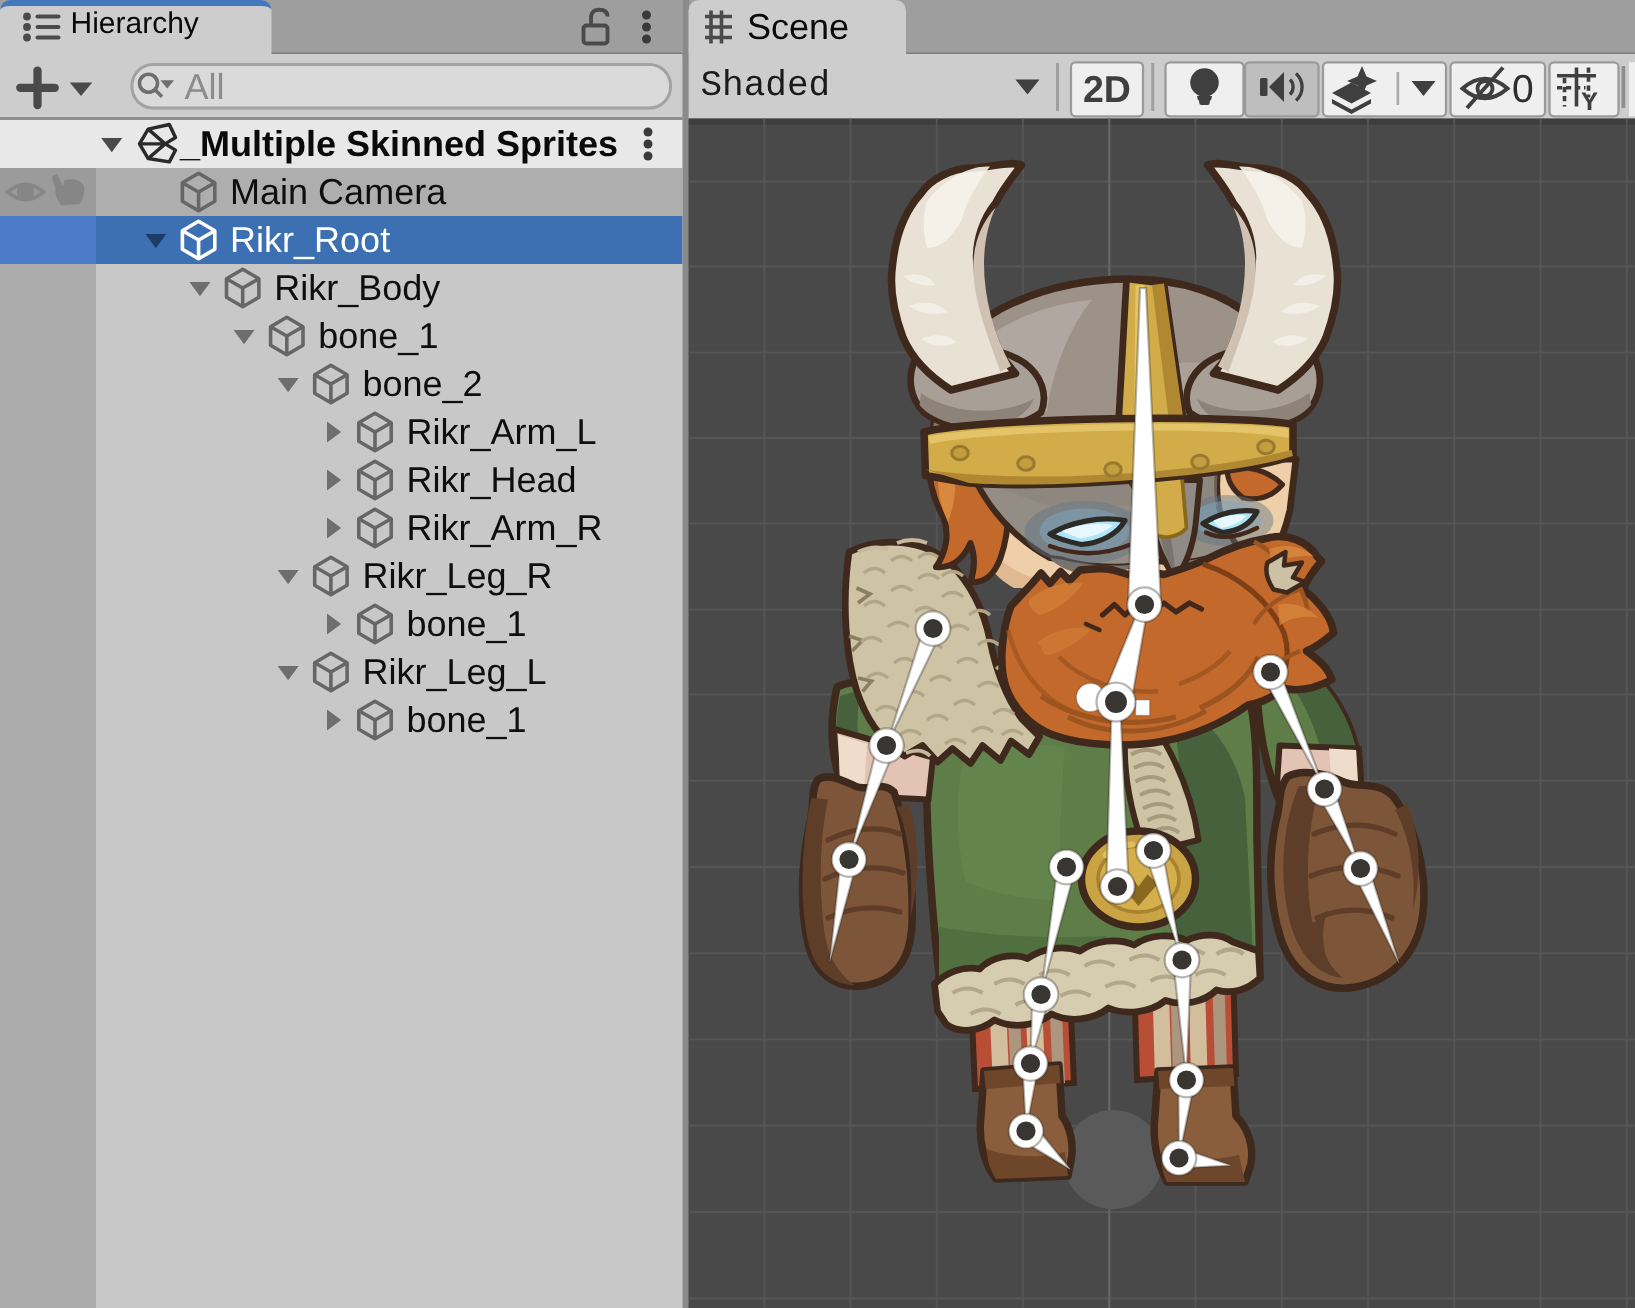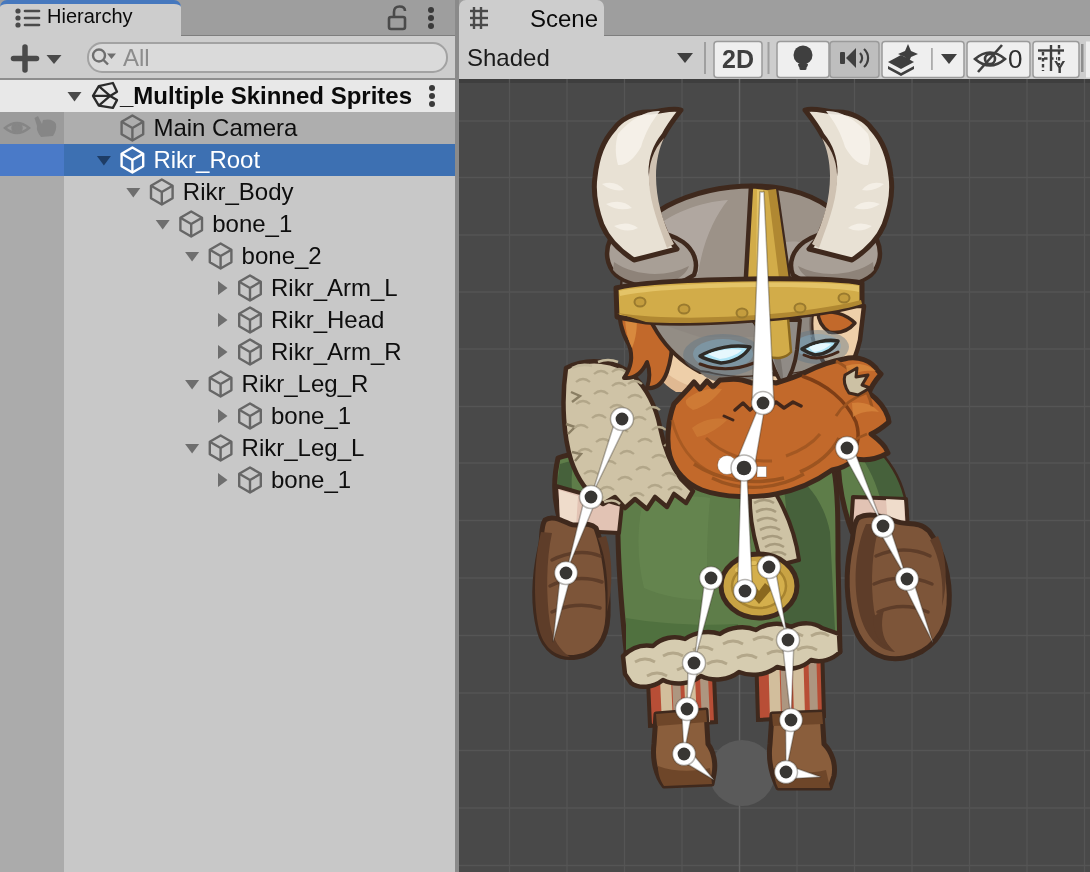--- a/index.html
+++ b/index.html
@@ -7,28 +7,28 @@
   body { position:relative; background:#C8C8C8; }
   .abs { position:absolute; }
   #left { left:0; top:0; width:455px; height:872px; background:#C8C8C8; }
   #ltabbar { left:0; top:0; width:455px; height:36px; background:#9E9E9E; }
   #ltab { left:0; top:0; width:181px; height:36px; background:#CDCDCD; border-top:4px solid #4678BE; border-radius:7px 7px 0 0; }
   #ltabline { left:181px; top:35px; width:274px; height:3px; background:#7E7E7E; }
   #ltoolbar { left:0; top:36px; width:455px; height:44px; background:#CDCDCD; border-bottom:2px solid #8E8E8E; }
   #gutter { left:0; top:80px; width:64px; height:792px; background:#ABABAB; }
   #searchbox { left:87px; top:42px; width:361px; height:31px; background:#DADADA; border:2px solid #A2A2A2; border-radius:15px; }
   #hiertitle { left:47px; top:5px; font-size:20px; color:#0A0A0A; }
-  #scenetitle { left:498px; top:5px; font-size:24px; color:#0A0A0A;margin-left:32px; }
+  #scenetitle { left:498px; top:5px; font-size:24px; color:#0A0A0A; }
   #divider { left:455px; top:0; width:4px; height:872px; background:#8A8A8A; }
   #right { left:459px; top:0; width:631px; height:872px; background:#494949; }
   #stabbar { left:459px; top:0; width:631px; height:36px; background:#9E9E9E; }
   #stab { left:459px; top:0; width:145px; height:36px; background:#CDCDCD; border-radius:7px 7px 0 0; }
   #stabline { left:604px; top:35px; width:486px; height:3px; background:#7E7E7E; }
   #stoolbar { left:459px; top:36px; width:631px; height:44px; background:#CDCDCD; border-bottom:1px solid #6E6E6E; }
-  #shaded { left:467px; top:44px; font-size:24px; color:#1A1A1A; }
+  #shaded { left:467px; top:44px; font-size:24px; color:#1A1A1A;font-family:Liberation Mono, monospace; }
 </style>
 </head>
 <body>
 <div class="abs" id="left"></div>
 <div class="abs" id="ltabbar"></div>
 <div class="abs" id="ltab"></div>
 <div class="abs" id="ltabline"></div>
 <div class="abs" id="ltoolbar"></div>
 <div class="abs" id="searchbox"></div>
 <div class="abs" id="hiertitle">Hierarchy</div>

